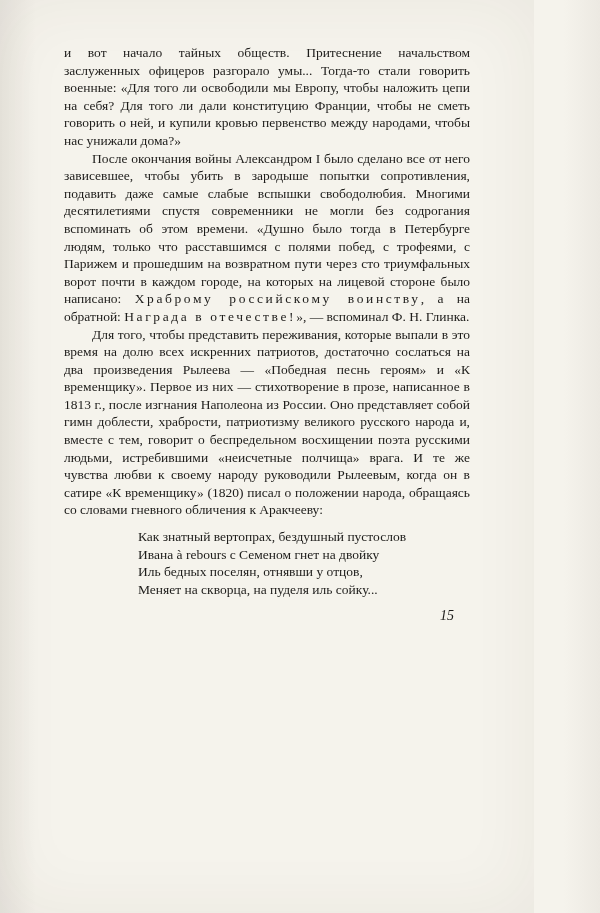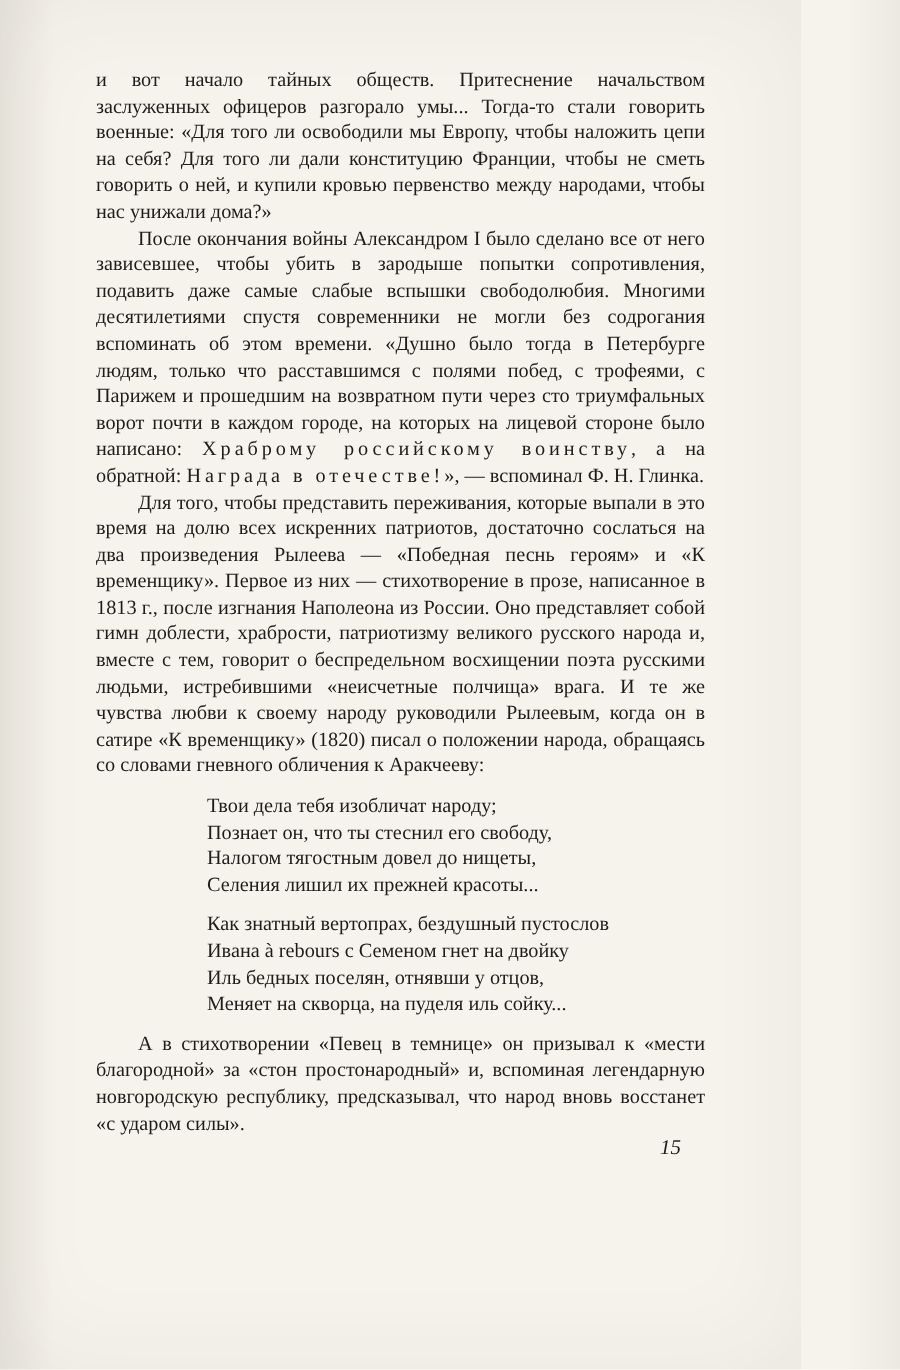--- a/index.html
+++ b/index.html
@@ -53,28 +53,23 @@
 <div class="page">
 
   <p class="para continuation">и вот начало тайных обществ. Притеснение начальством заслуженных офицеров разгорало умы... Тогда-то стали говорить военные: «Для того ли освободили мы Европу, чтобы наложить цепи на себя? Для того ли дали конституцию Франции, чтобы не сметь говорить о ней, и купили кровью первенство между народами, чтобы нас унижали дома?»</p>
 
   <p class="para">
     <span>После окончания войны Александром I было сделано все от него зависевшее, чтобы убить в зародыше попытки сопротивления, подавить даже самые слабые вспышки свободолюбия. Многими десятилетиями спустя современники не могли без содрогания вспоминать об этом времени. «Душно было тогда в Петербурге людям, только что расставшимся с полями побед, с трофеями, с Парижем и прошедшим на возвратном пути через сто триумфальных ворот почти в каждом городе, на которых на лицевой стороне было написано: </span><span class="spaced">Храброму российскому воинству</span><span>, а на обратной: </span><span class="spaced">Награда в отечестве!</span><span>», — вспоминал Ф. Н. Глинка.</span>
   </p>
 
   <p class="para">Для того, чтобы представить переживания, которые выпали в это время на долю всех искренних патриотов, достаточно сослаться на два произведения Рылеева — «Победная песнь героям» и «К временщику». Первое из них — стихотворение в прозе, написанное в 1813 г., после изгнания Наполеона из России. Оно представляет собой гимн доблести, храбрости, патриотизму великого русского народа и, вместе с тем, говорит о беспредельном восхищении поэта русскими людьми, истребившими «неисчетные полчища» врага. И те же чувства любви к своему народу руководили Рылеевым, когда он в сатире «К временщику» (1820) писал о положении народа, обращаясь со словами гневного обличения к Аракчееву:</p>
 
-  <div class="verse">Твои дела тебя изобличат народу;
-Познает он, что ты стеснил его свободу,
-Налогом тягостным довел до нищеты,
-Селения лишил их прежней красоты...</div>
 
 
   <div class="verse">Как знатный вертопрах, бездушный пустослов
 Ивана à rebours с Семеном гнет на двойку
 Иль бедных поселян, отнявши у отцов,
 Меняет на скворца, на пуделя иль сойку...</div>
 
-  <p class="para">А в стихотворении «Певец в темнице» он призывал к «мести благородной» за «стон простонародный» и, вспоминая легендарную новгородскую республику, предсказывал, что народ вновь восстанет «с ударом силы».</p>
 
   <div class="page-number">15</div>
 
 </div>
 
 </body></html>

